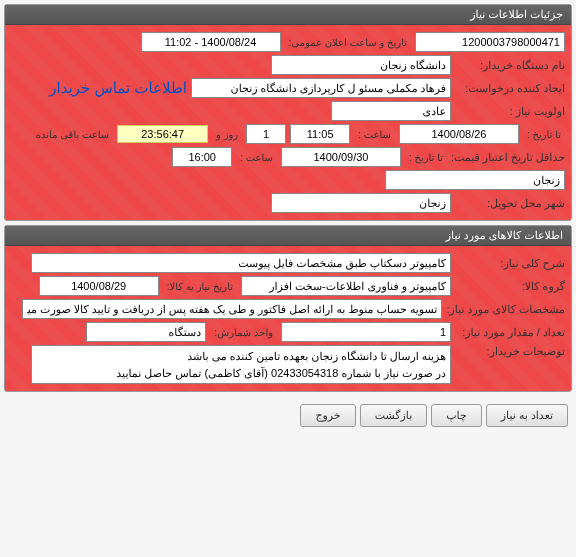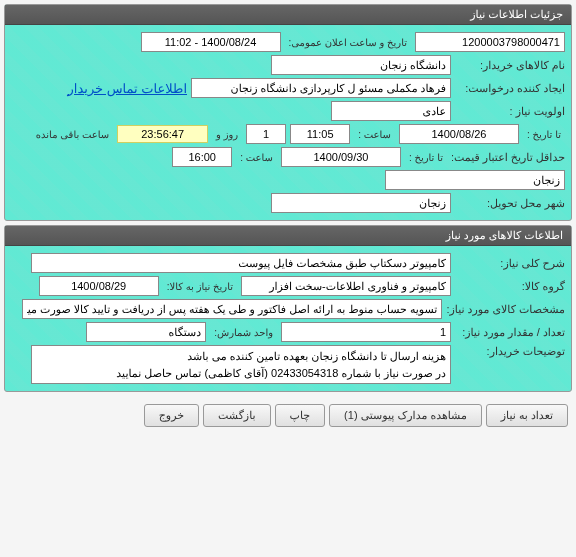--- a/index.html
+++ b/index.html
@@ -8,21 +8,21 @@
     font-size: 11px;
     background: #f5f5f5;
     direction: rtl;
     width: 576px;
     height: 557px;
     overflow: hidden;
   }
   .panel {
     border: 1px solid #999;
     margin: 4px;
-    background: #5eead4;
+    background: #ef4444;
     border-radius: 3px;
   }
   .panel-header {
     background: linear-gradient(#666, #555);
     color: #fff;
     padding: 3px 8px;
     font-size: 11px;
     border-bottom: 1px solid #444;
   }
   .panel-body {
@@ -67,23 +67,22 @@
     resize: none;
     line-height: 1.5;
   }
   .w-date { width: 120px; text-align: center; }
   .w-time { width: 60px; text-align: center; }
   .w-small { width: 40px; text-align: center; }
   .w-full { width: 420px; }
   .w-unit { width: 120px; }
   .link {
     color: #0050c8;
-    text-decoration: underline;
     cursor: pointer;
-    font-size: 13px;
+    font-size: 15px;
   }
   .yellow-box {
     background: #ffffc0;
     border: 1px solid #d0d060;
     padding: 2px 23px;
     font-size: 11px;
     display: inline-block;
   }
   .footer {
     display: flex;
@@ -109,21 +108,21 @@
   <div class="panel-header">جزئیات اطلاعات نیاز</div>
   <div class="panel-body">
 
     <div class="row">
       <input class="text-input" style="width: 150px;" value="1200003798000471">
       <span class="label-inline">تاریخ و ساعت اعلان عمومی:</span>
       <input class="text-input w-date" style="width: 140px;" value="1400/08/24 - 11:02">
     </div>
 
     <div class="row">
-      <span class="label">نام کالاهای خریدار:</span>
+      <span class="label">نام دستگاه خریدار:</span>
       <input class="text-input" style="width: 180px;" value="دانشگاه زنجان">
     </div>
 
     <div class="row">
       <span class="label">ایجاد کننده درخواست:</span>
       <input class="text-input" style="width: 260px;" value="فرهاد مکملی مسئو ل کارپردازی دانشگاه زنجان">
       <span class="link">اطلاعات تماس خریدار</span>
     </div>
 
     <div class="row">
@@ -194,17 +193,16 @@
       <span class="label">توضیحات خریدار:</span>
       <textarea class="text-input w-full" rows="2" style="">هزینه ارسال تا دانشگاه زنجان بعهده تامین کننده می باشد
 در صورت نیاز با شماره 02433054318 (آقای کاظمی) تماس حاصل نمایید</textarea>
     </div>
 
   </div>
 </div>
 
 <div class="footer">
   <button class="btn">تعداد به نیاز</button>
-  <button class="btn">مشاهده مدارک پیوستی (1)</button>
   <button class="btn">چاپ</button>
   <button class="btn">بازگشت</button>
   <button class="btn">خروج</button>
 </div>
 
 </body></html>

